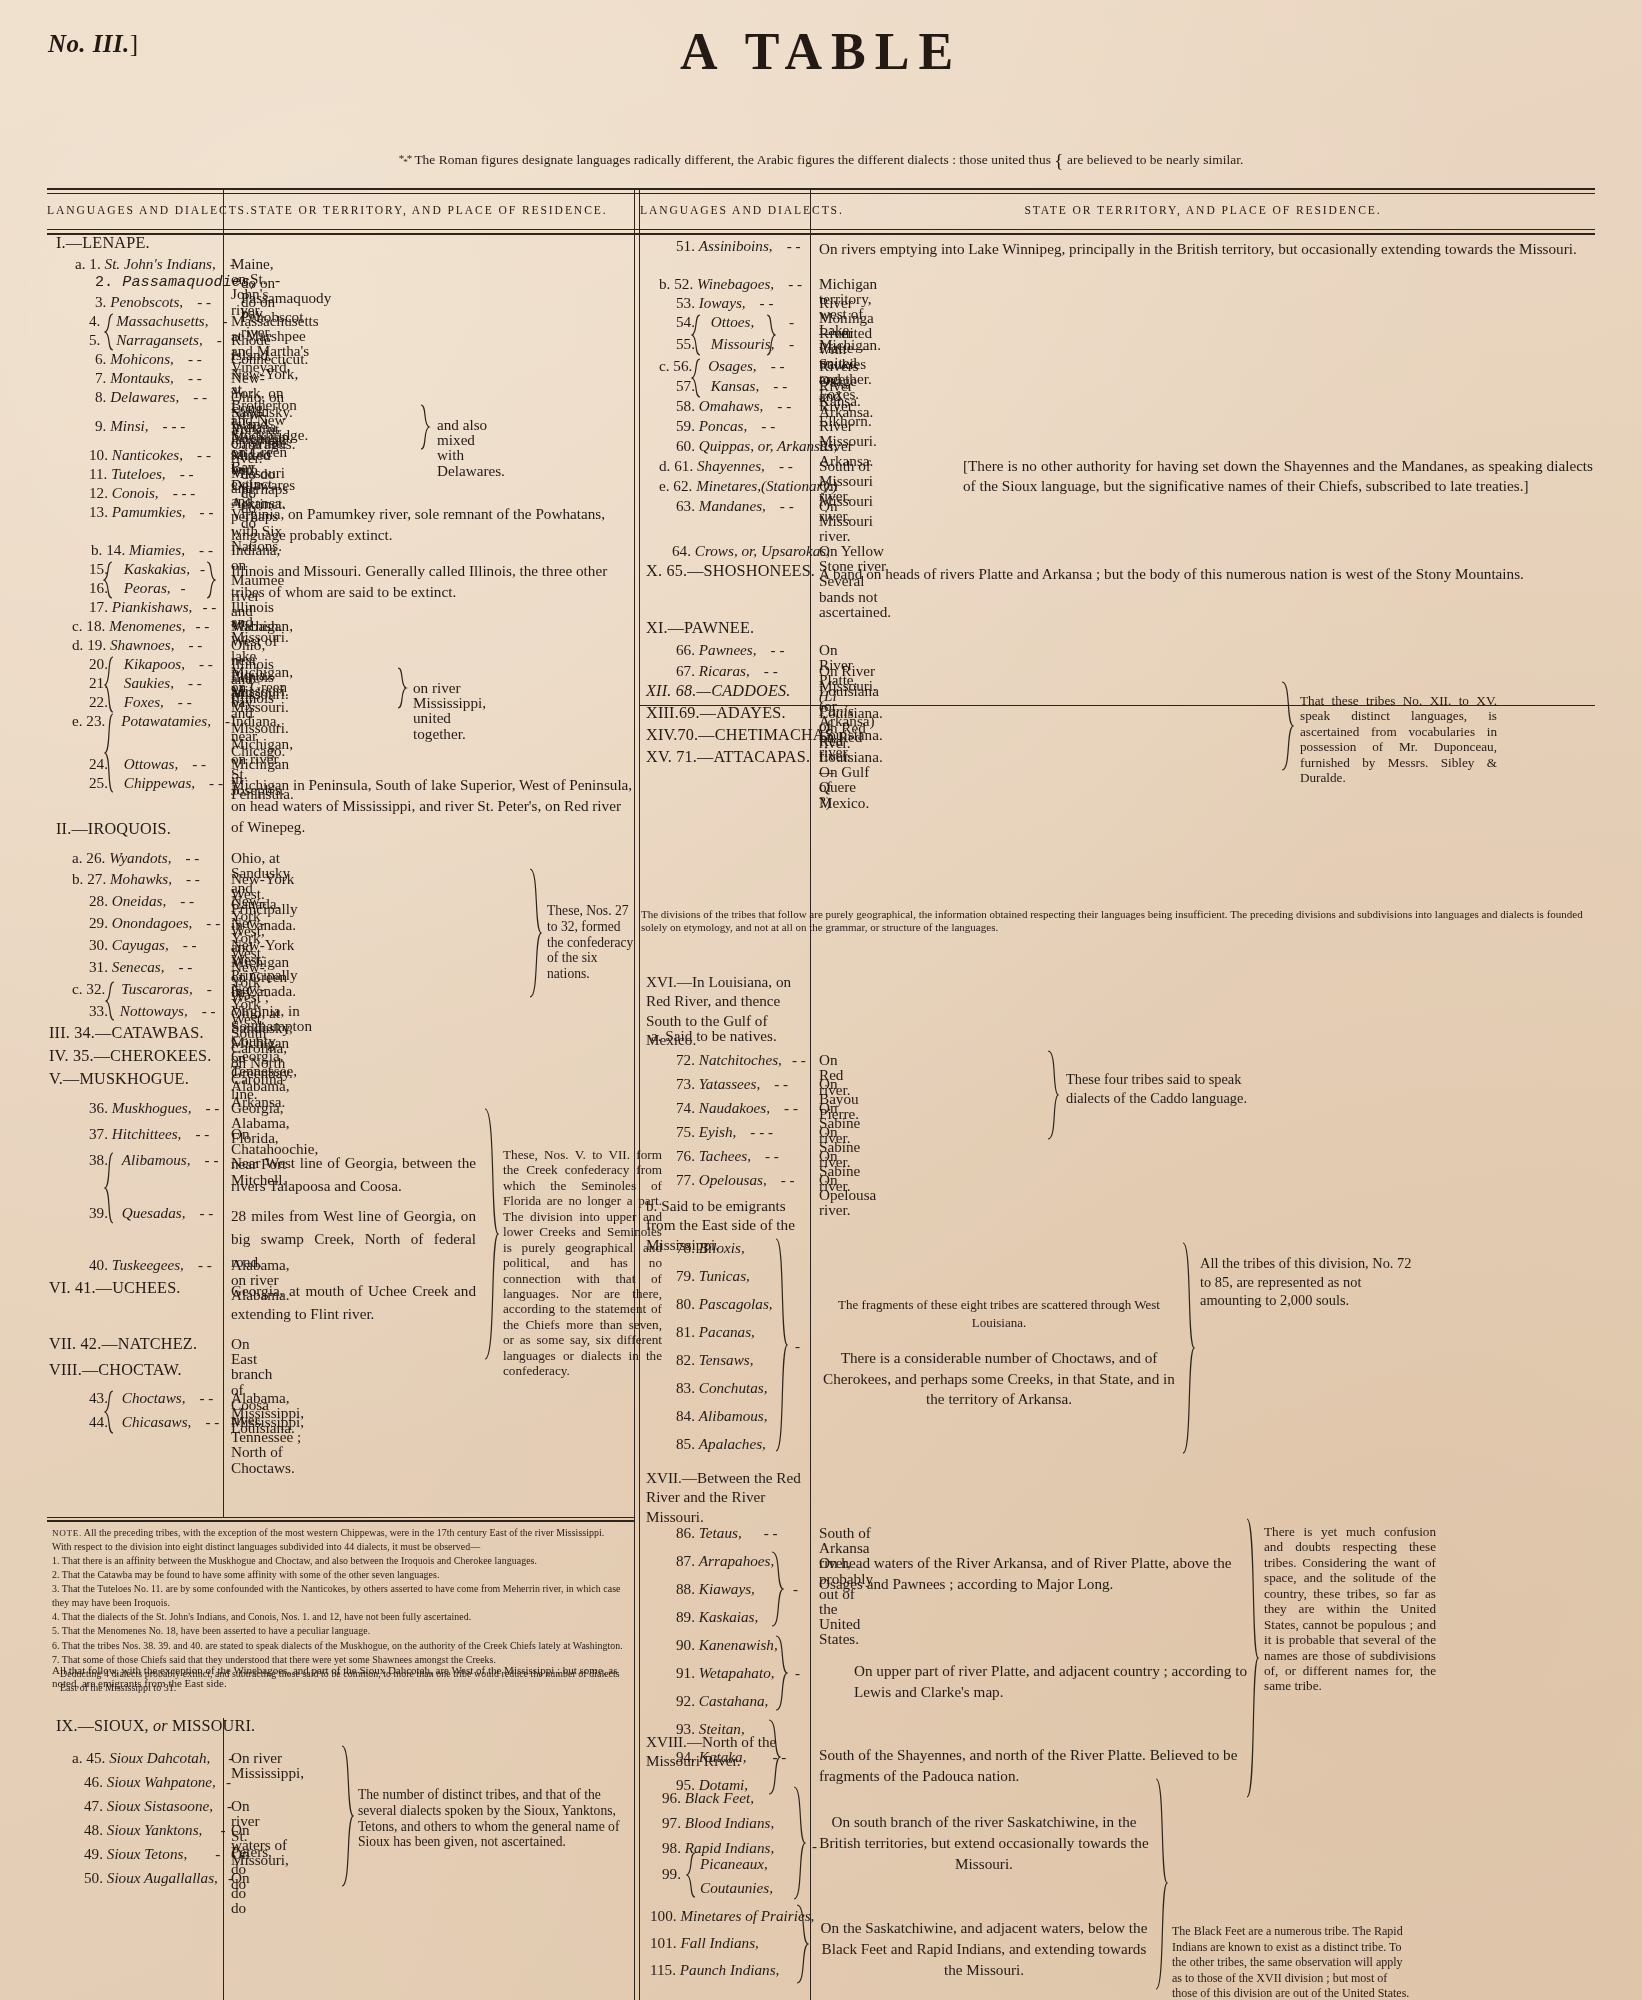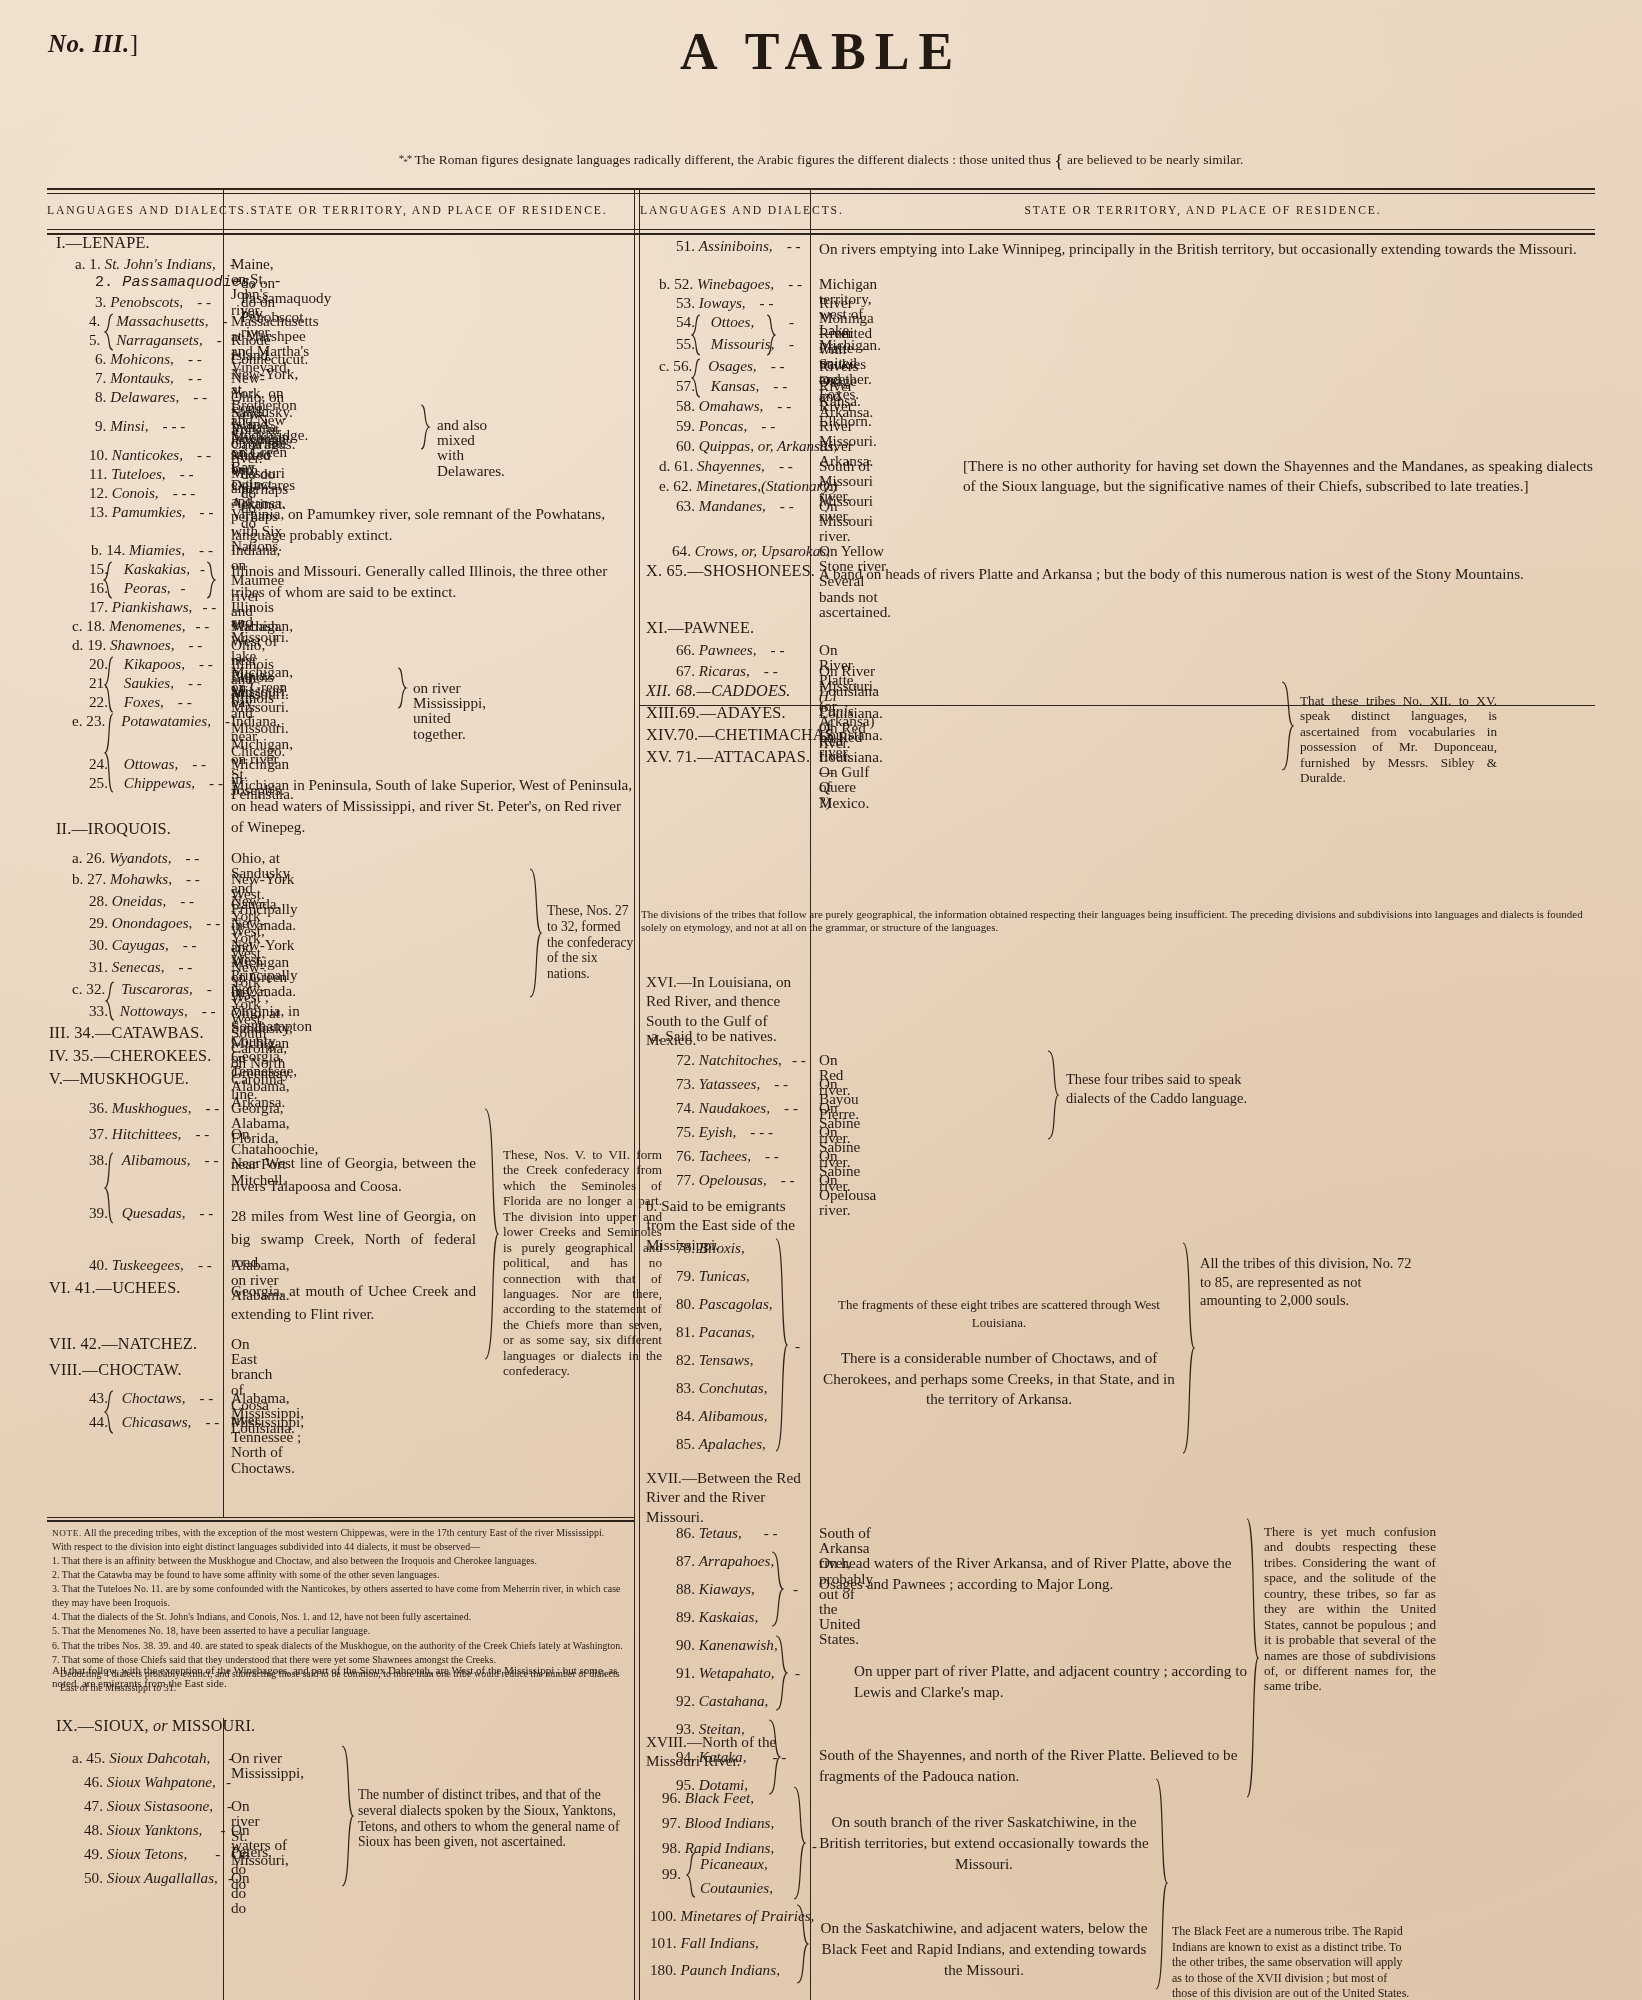--- a/index.html
+++ b/index.html
@@ -522,21 +522,21 @@
     <div class="row" style="left:700px;top:1856px;"><span class="nm">Picaneaux,</span></div>
     <div class="row" style="left:700px;top:1880px;"><span class="nm">Coutaunies,</span></div>
     <div class="brace" style="left:686px;top:1852px;">
         <svg width="12" height="46">
           <path d="M9 1 C3 1 7 21 1 23 C7 25 3 45 9 45" fill="none" stroke="#2e241c" stroke-width="1.2"></path>
         </svg>
       </div>
 
     <div class="row" style="left:650px;top:1908px;"><span>100.</span> <span class="nm">Minetares of Prairies,</span></div>
     <div class="row" style="left:650px;top:1935px;"><span>101.</span> <span class="nm">Fall Indians,</span></div>
-    <div class="row" style="left:650px;top:1962px;"><span>180.</span> <span class="nm">Paunch Indians,</span></div>
+    <div class="row" style="left:650px;top:1962px;"><span>115.</span> <span class="nm">Paunch Indians,</span></div>
 
     <div class="brace" style="left:790px;top:1786px;">
         <svg width="16" height="114">
           <path d="M4 1 C13 1 8 55 15 57 C8 59 13 113 4 113" fill="none" stroke="#2e241c" stroke-width="1.2"></path>
         </svg>
       </div>
     <div class="row" style="left:812px;top:1838px;">-</div>
     <div class="brace" style="left:793px;top:1904px;">
         <svg width="16" height="80">
           <path d="M4 1 C13 1 8 38 15 40 C8 42 13 79 4 79" fill="none" stroke="#2e241c" stroke-width="1.2"></path>

